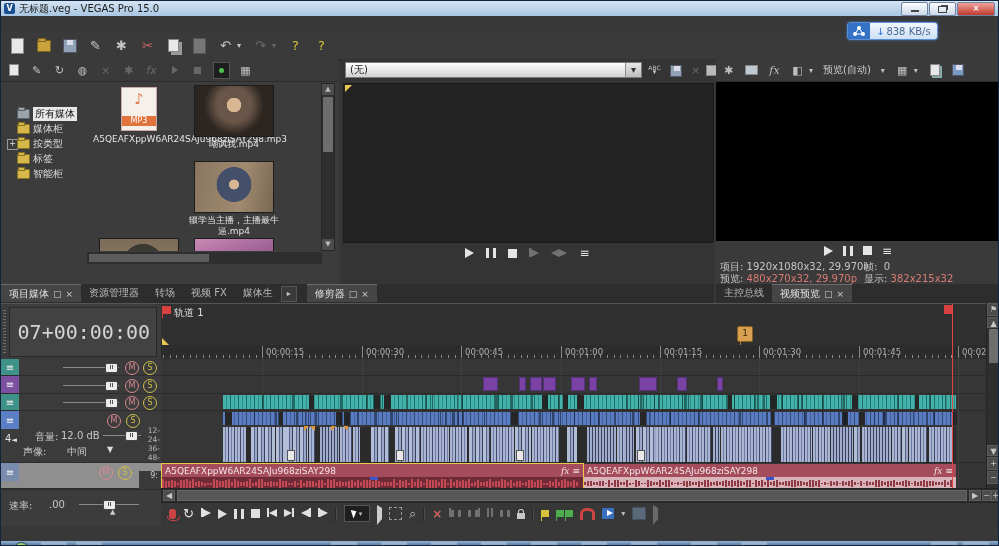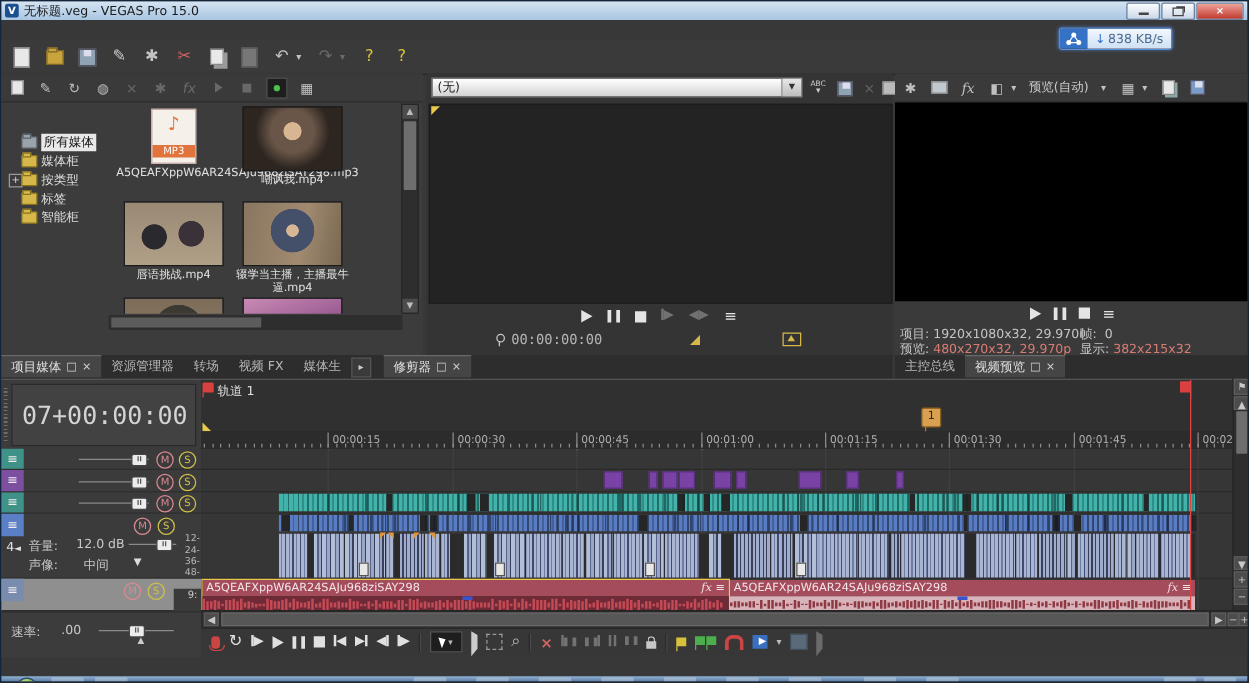--- a/index.html
+++ b/index.html
@@ -290,24 +290,20 @@
         <div class="mp3ic">
           <div class="note">♪</div>
           <div class="tag">MP3</div>
         </div>
         <div>A5QEAFXppW6AR24SAJu968ziSAY298.mp3</div>
       </div>
       <div class="cell" style="left:101px;top:2px;">
         <div class="vthumb th-a"></div>
         <div>嘲讽我.mp4</div>
       </div>
-      <div class="cell" style="left:6px;top:78px;">
-        <div class="vthumb th-b"></div>
-        <div>唇语挑战.mp4</div>
-      </div>
       <div class="cell" style="left:101px;top:78px;">
         <div class="vthumb th-c"></div>
         <div>辍学当主播，主播最牛逼.mp4</div>
       </div>
       <div class="cell" style="left:6px;top:155px;">
         <div class="vthumb th-d"></div>
       </div>
       <div class="cell" style="left:101px;top:155px;">
         <div class="vthumb th-e"></div>
       </div>
@@ -367,26 +363,20 @@
     <div class="screen" style="left:2px;top:24px;width:369px;height:158px;">
       <div class="ytri" style="position:absolute;left:1px;top:1px;"></div>
     </div>
     <div class="transport" style="position:absolute;left:0;top:184px;width:100%;height:20px;">
       <span class="tri-r"></span>
       <span class="pausei"></span>
       <span class="stopi"></span>
       <span class="dim"><span class="bar2"></span><span class="tri-rs" style="display:inline-block;"></span></span>
       <span class="dim"><span class="tri-rs" style="display:inline-block;transform:rotate(180deg);"></span><span class="tri-rs" style="display:inline-block;"></span></span>
       <span class="hami">≡</span>
-    </div>
-    <div class="tcrow" style="left:55px;top:206px;">
-      <span class="pin"></span>
-      <span>00:00:00:00</span>
-      <span class="ycorner" style="margin-left:64px;"></span>
-      <span class="yframe" style="margin-left:60px;"></span>
     </div>
   </div>
 
   <div class="pane" style="left:715px;top:58px;width:284px;height:225px;background:#3a3a3a;">
     <div class="panetb">
       <span class="sic">✱</span>
       <span class="sic">
           <span class="pg" style="width:11px;height:8px;background:#c0c8d0;"></span>
         </span>
       <span class="sic" style="font-style:italic;font-family:'DejaVu Serif',serif;">fx</span>
@@ -457,21 +447,21 @@
       <span class="knob" style="left:104px;top:4px;"></span>
       <span class="ms msm" style="left:124px;top:2px;">M</span>
       <span class="ms mss" style="left:142px;top:2px;">S</span>
     </div>
 
     <div class="hrow" style="top:107px;height:52px;">
       <span class="strip" style="background:#5b7fc4;height:18px;">≡</span>
       <span class="abs" style="left:4px;top:22px;color:#e0e0e0;"><span>4</span><span style="font-size:7px;">◄</span></span>
       <span class="ms msm" style="left:106px;top:3px;">M</span>
       <span class="ms mss" style="left:125px;top:3px;">S</span>
-      <span class="abs" style="left:22px;top:19px;">音量:</span>
+      <span class="abs" style="left:34px;top:19px;">音量:</span>
       <span class="abs" style="left:60px;top:19px;">12.0 dB</span>
       <span class="sline" style="left:102px;top:24px;width:38px;"></span>
       <span class="knob" style="left:124px;top:20px;"></span>
       <span class="abs" style="left:22px;top:34px;">声像:</span>
       <span class="abs" style="left:66px;top:34px;">中间</span>
       <span class="abs" style="left:106px;top:34px;color:#ddd;font-size:8px;">▼</span>
       <span class="dbcol" style="top:15px;">
         <span>12-</span><br>
         <span>24-</span><br>
         <span>36-</span><br>

